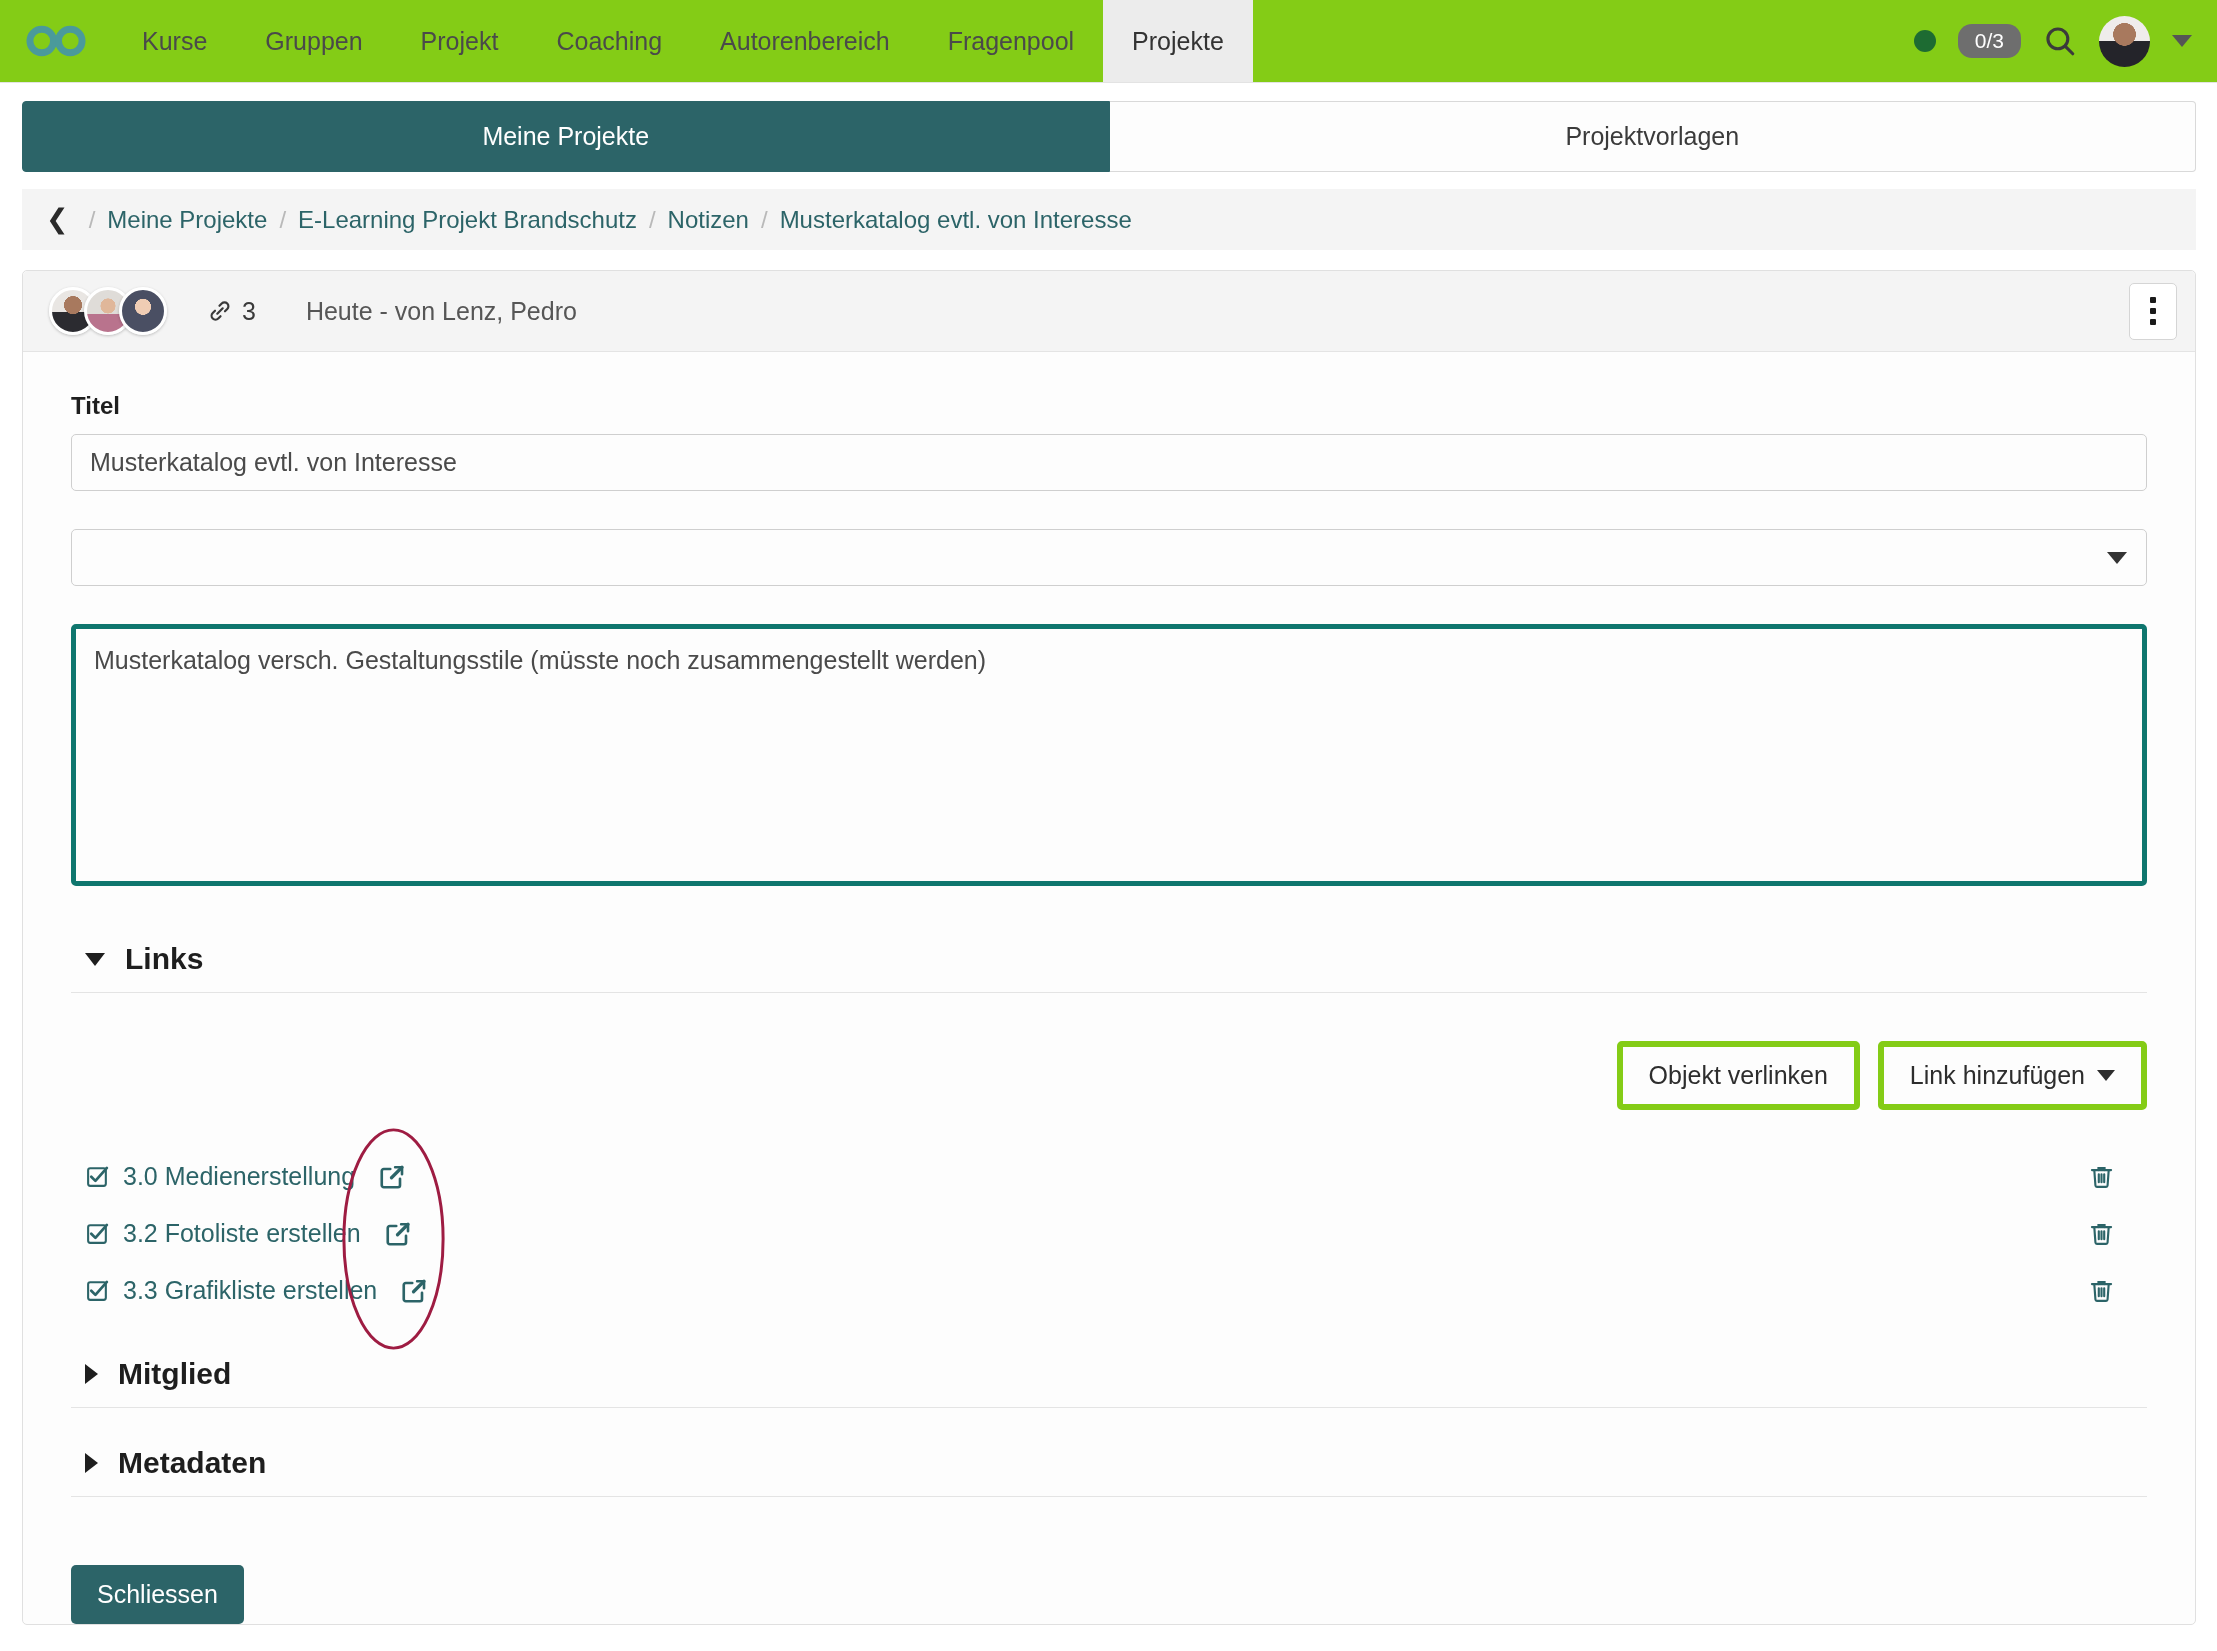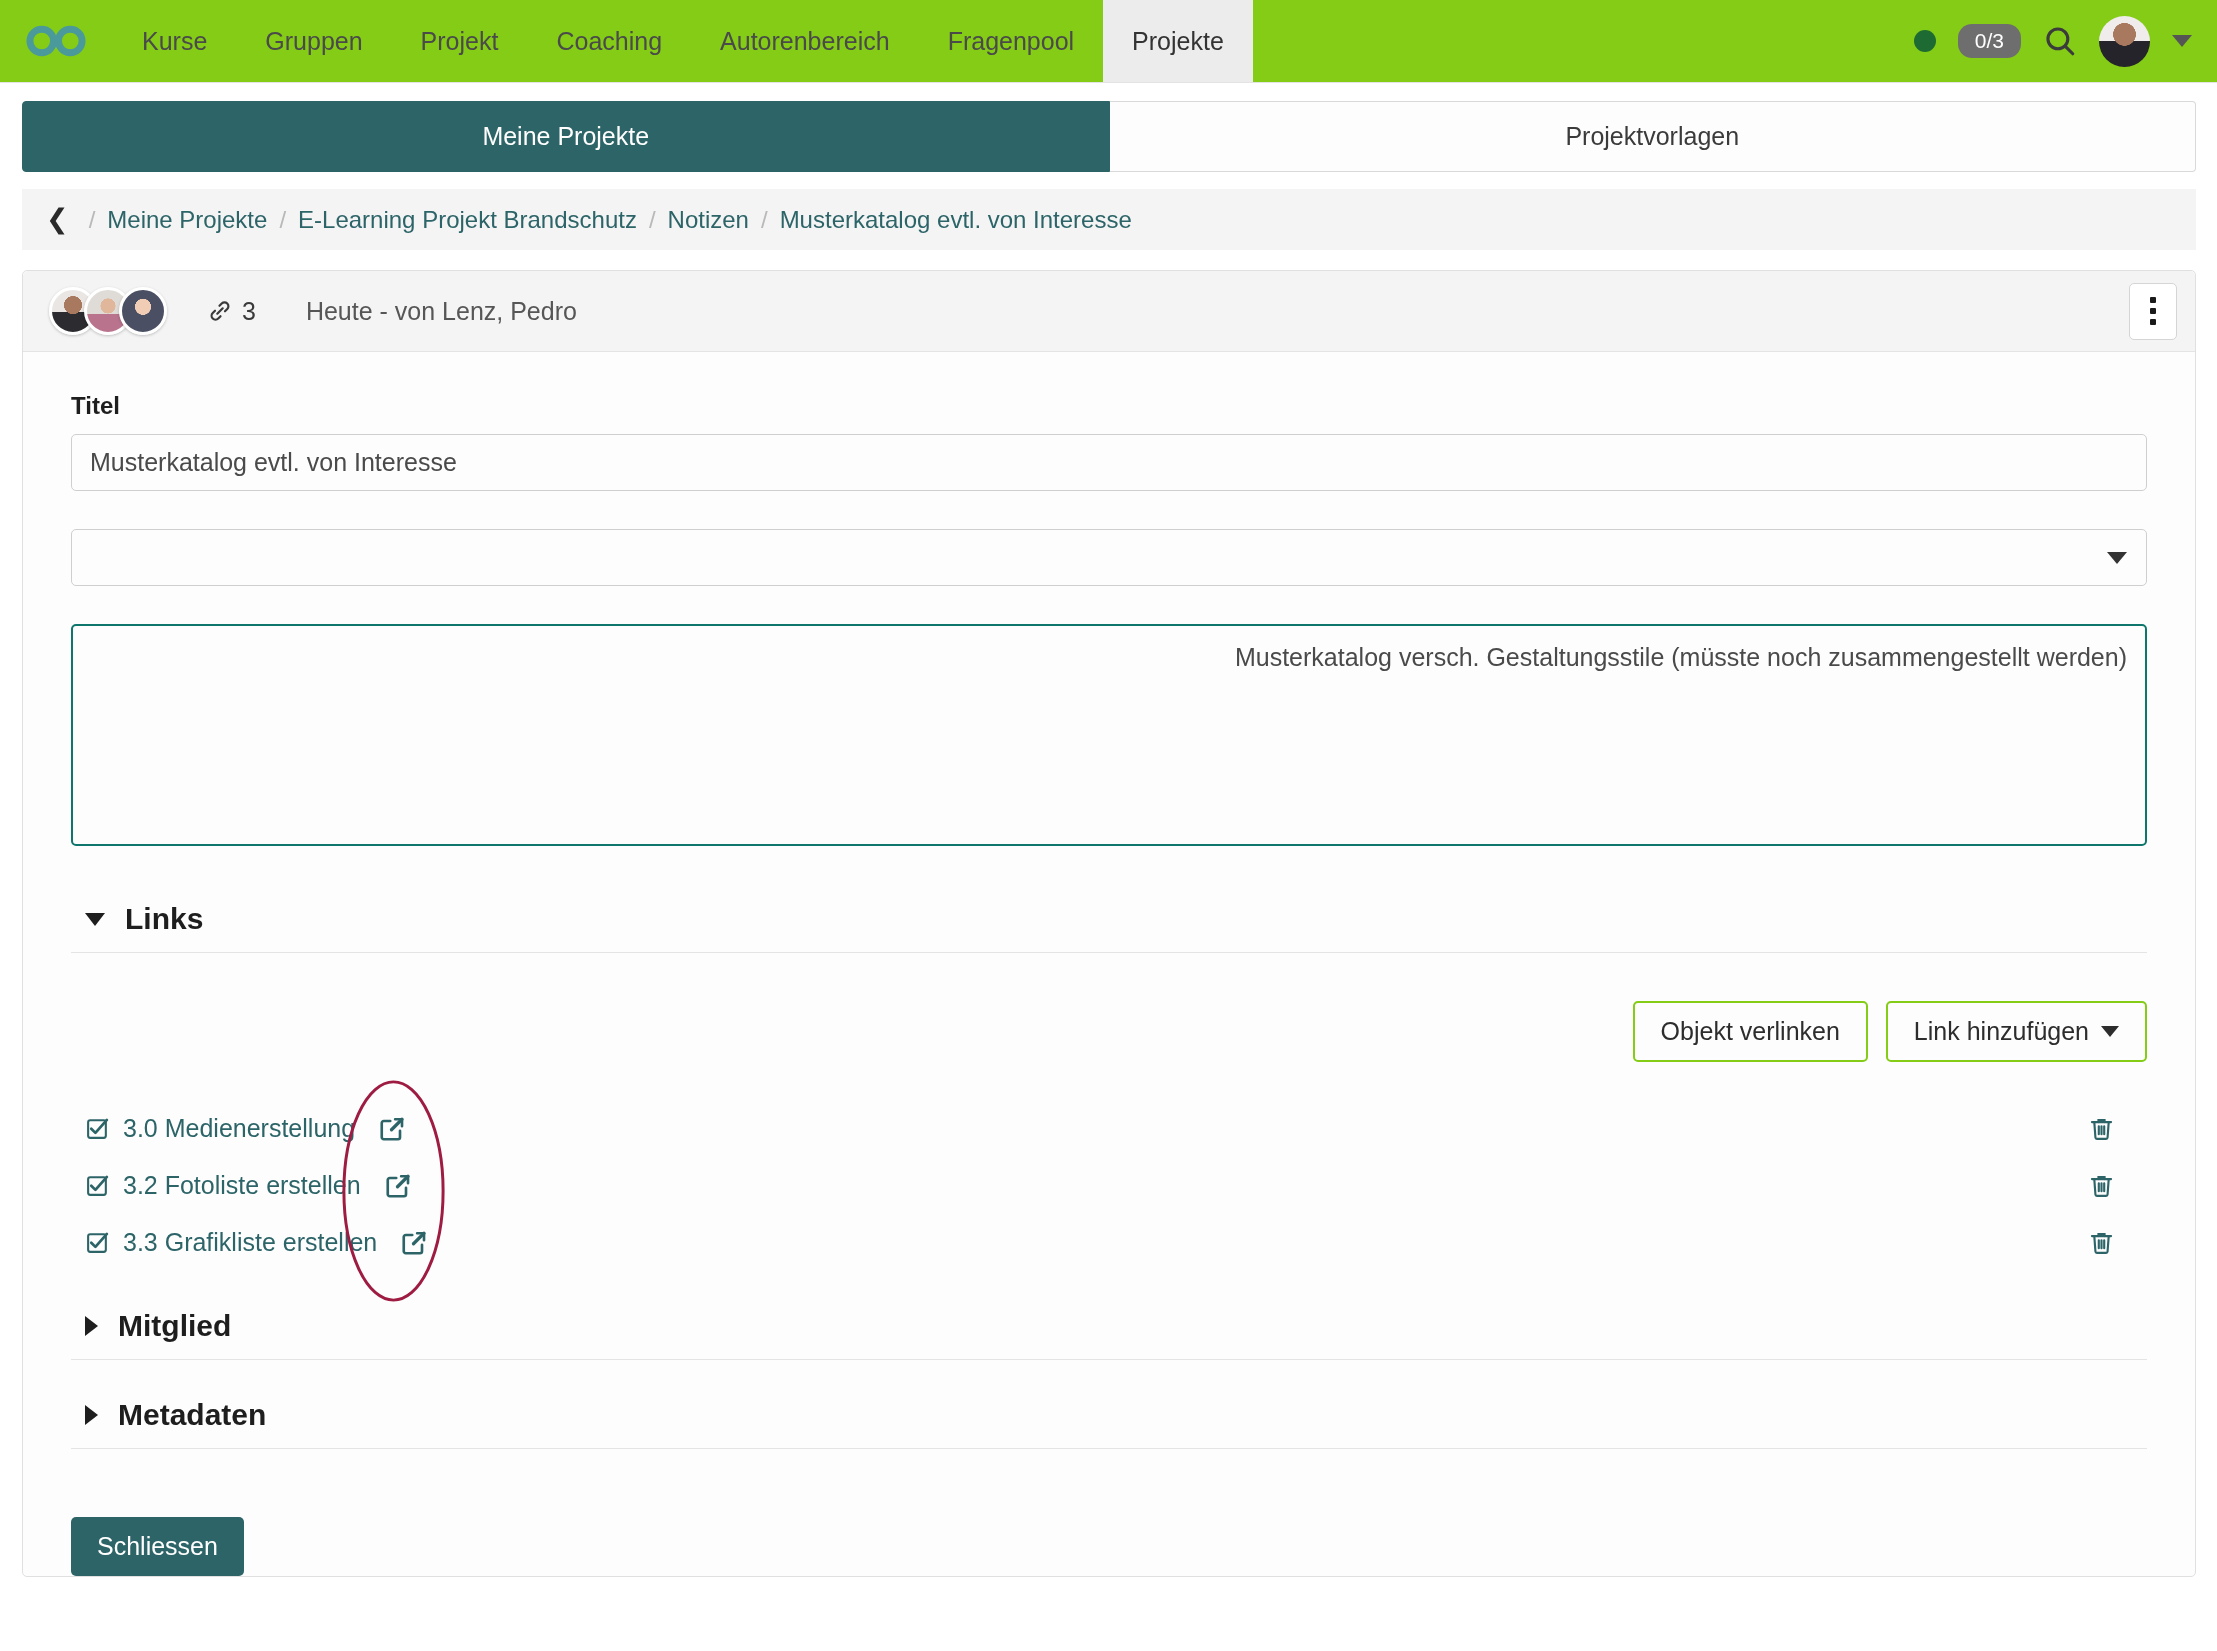--- a/index.html
+++ b/index.html
@@ -187,29 +187,28 @@
   }
   .select-caret {
     position: absolute; right: 20px; top: 50%;
     transform: translateY(-50%);
     width: 0; height: 0;
     border-left: 10px solid transparent;
     border-right: 10px solid transparent;
     border-top: 12px solid #333;
   }
   .text-area {
-    width: 100%; height: 222px;
-    border: 2px solid #0f766e; border-radius: 5px;
+    width: 100%; height: 262px;
+    border: 5px solid #0f766e; border-radius: 5px;
     background: #fdfdfd;
     font-size: 25px; color: #4a4a4a;
     padding: 15px 18px;
     resize: none;
     font-family: "Liberation Sans", sans-serif;
     line-height: 1.35;
-    text-align: right;
   }
 
   
   .section-head {
     display: flex; align-items: center; gap: 20px;
     padding: 14px 0 16px 14px;
     cursor: pointer;
   }
   .tri-down {
     width: 0; height: 0;
@@ -227,21 +226,21 @@
     font-size: 30px; font-weight: bold; color: #1e1e1e;
   }
   .hr { height: 1px; background: #e4e4e4; width: 100%; }
 
   
   .links-actions {
     display: flex; justify-content: flex-end; gap: 18px;
     margin: 48px 0 38px 0;
   }
   .btn-outline {
-    border: 2px solid #84cc16;
+    border: 6px solid #84cc16;
     border-radius: 5px;
     background: #fdfdfd;
     font-size: 25px;
     color: #2d2d2d;
     padding: 14px 26px;
     cursor: pointer;
     font-family: "Liberation Sans", sans-serif;
     display: flex; align-items: center; gap: 12px;
   }
   .btn-caret {

